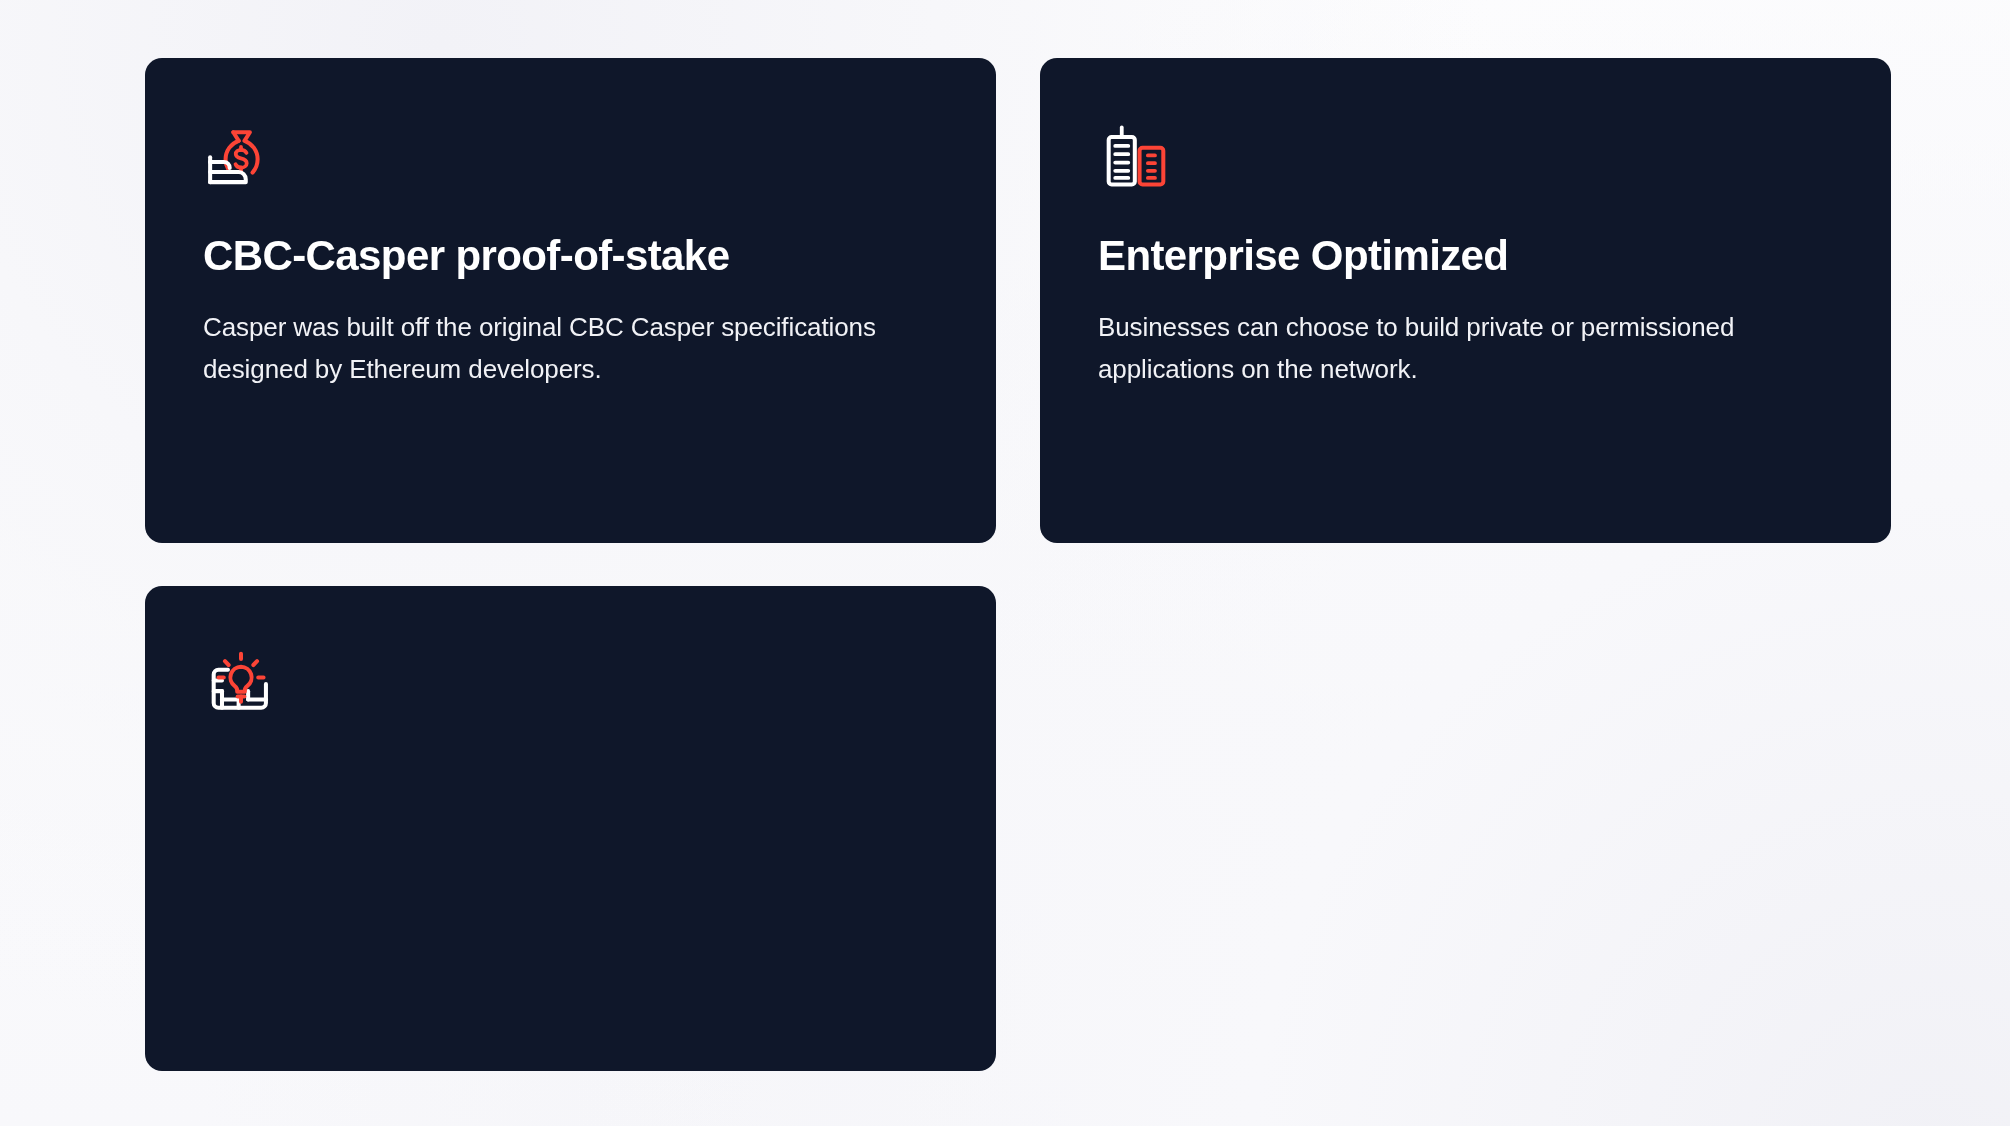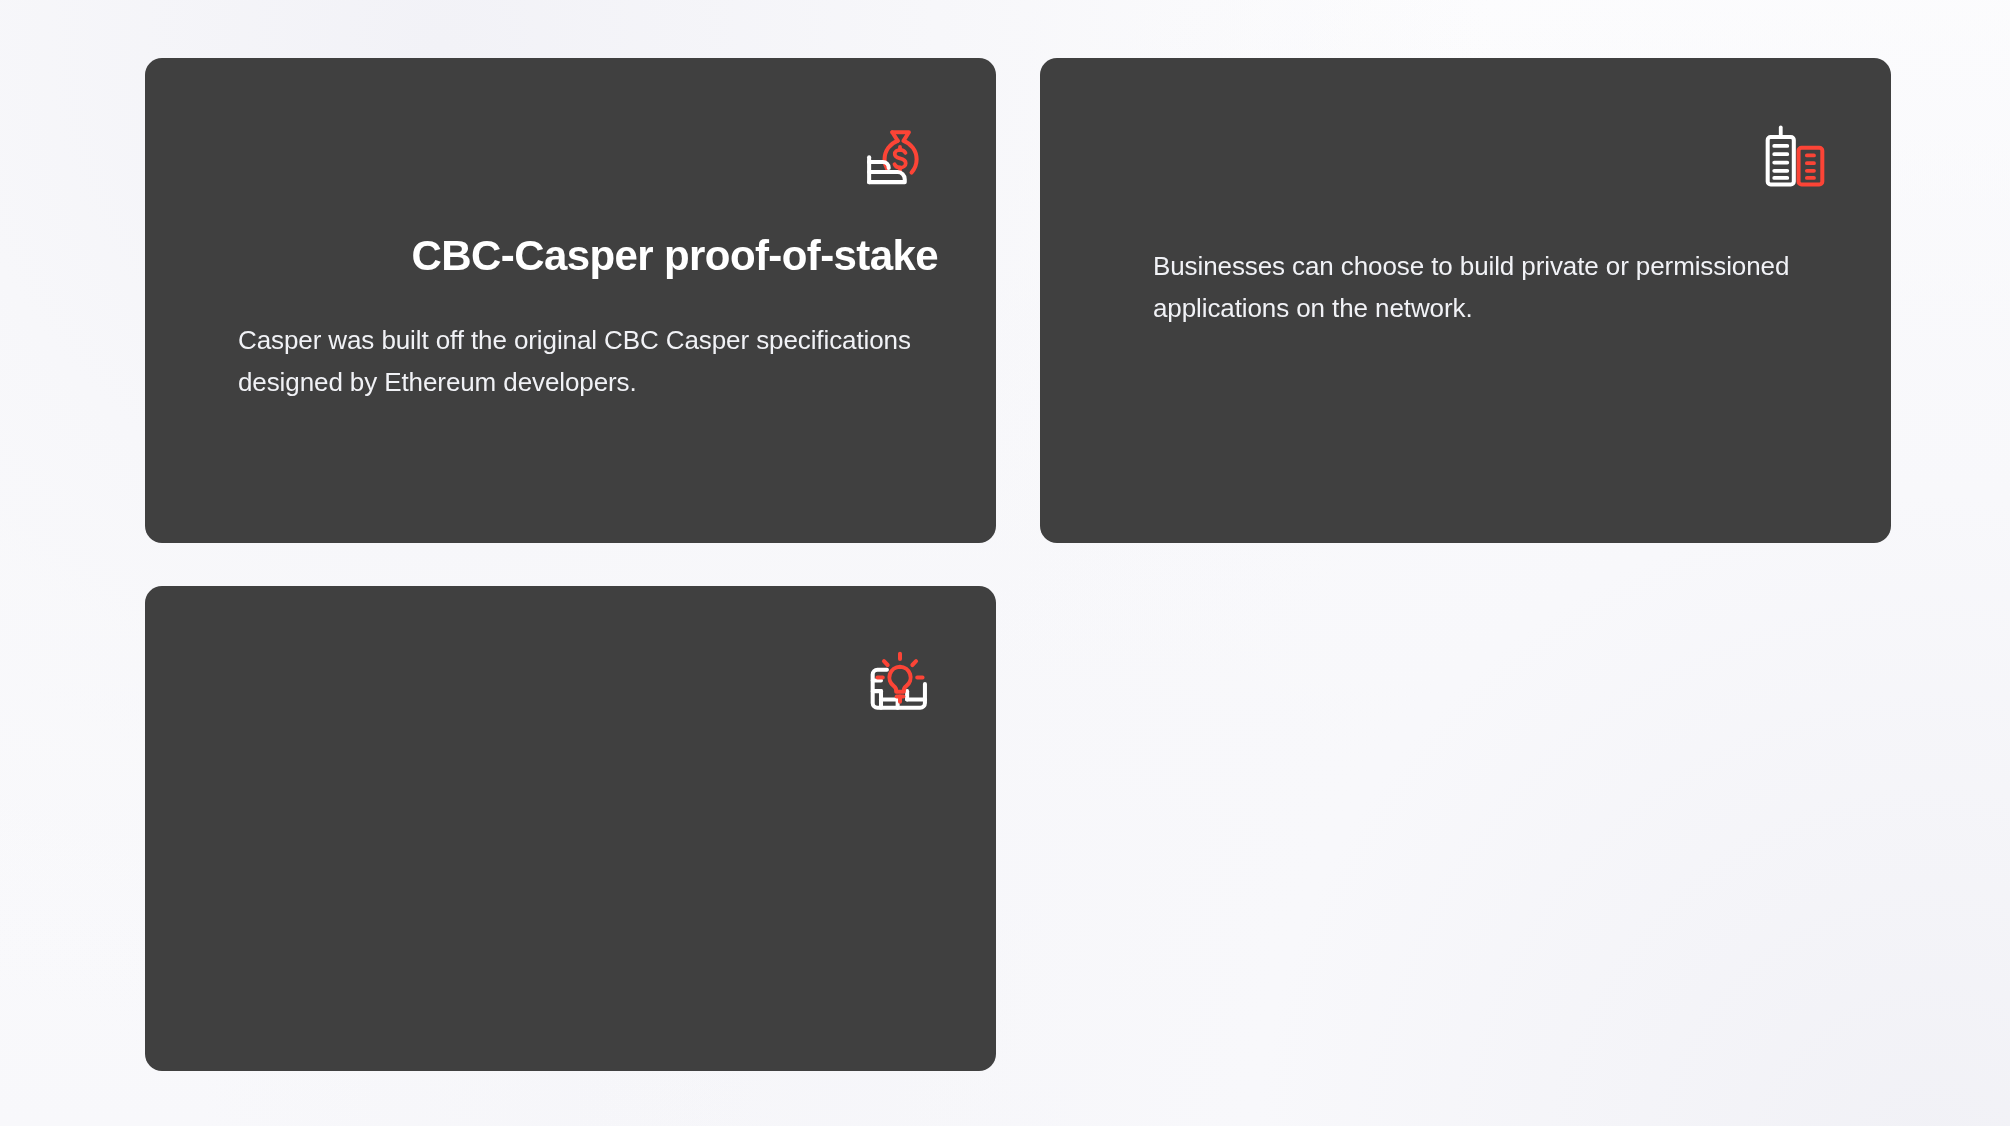--- a/index.html
+++ b/index.html
@@ -35,27 +35,26 @@
     width: 1746px;
     height: 1013px;
     display: grid;
     grid-template-columns: 1fr 1fr;
     grid-template-rows: 1fr 1fr;
     column-gap: 44px;
     row-gap: 43px;
   }
 
   .feature-card {
-    background: #404040;
+    background: #0f172a;
     border-radius: 17px;
     padding: 60px 58px 40px 58px;
     display: flex;
     flex-direction: column;
     overflow: hidden;
-    align-items: flex-end;
   }
 
   .card-icon {
     width: 76px;
     height: 76px;
     display: block;
     margin-bottom: 38px;
     flex: none;
   }
 
@@ -68,21 +67,20 @@
     margin-bottom: 27px;
   }
 
   .card-desc {
     color: #f1f2f6;
     font-size: 26px;
     line-height: 1.63;
     font-weight: normal;
     letter-spacing: -0.1px;
     max-width: 700px;
-    margin-top: 13px;
   }
 
   .card-2 .card-desc,
   .card-4 .card-desc { max-width: 680px; }
 </style>
 </head>
 <body>
 
 <div class="page-bg"></div>
 
@@ -115,20 +113,21 @@
 
         <path d="M20 8v8" stroke="#ffffff" stroke-width="3.2" stroke-linecap="round"></path>
 
         <rect x="9" y="16" width="22" height="40" rx="2.5" stroke="#ffffff" stroke-width="3.4"></rect>
         <path d="M14.5 23.5h11M14.5 30.5h11M14.5 37.5h11M14.5 44.5h11M14.5 50.5h11" stroke="#ffffff" stroke-width="3.2" stroke-linecap="round"></path>
 
         <rect x="35" y="25" width="20" height="31" rx="2.5" stroke="#fc4436" stroke-width="3.4"></rect>
         <path d="M42 31.5h6M42 38h6M42 44.5h6M42 50.5h6" stroke="#fc4436" stroke-width="3.2" stroke-linecap="round"></path>
       </svg>
     </span>
+    <h3 class="card-title">Enterprise Optimized</h3>
     <p class="card-desc">Businesses can choose to build private or permissioned applications on the network.</p>
   </div>
 
 
   <div class="feature-card card-4">
     <span class="card-icon">
       <svg viewBox="0 0 64 64" width="76" height="76" fill="none" xmlns="http://www.w3.org/2000/svg">
 
         <path d="M21 20h-8a4 4 0 0 0-4 4v24a4 4 0 0 0 4 4h36a4 4 0 0 0 4-4V32" stroke="#ffffff" stroke-width="3.4" stroke-linecap="round" stroke-linejoin="round"></path>
         <path d="M9 29h7M9 38h7" stroke="#ffffff" stroke-width="3.4" stroke-linecap="round"></path>

